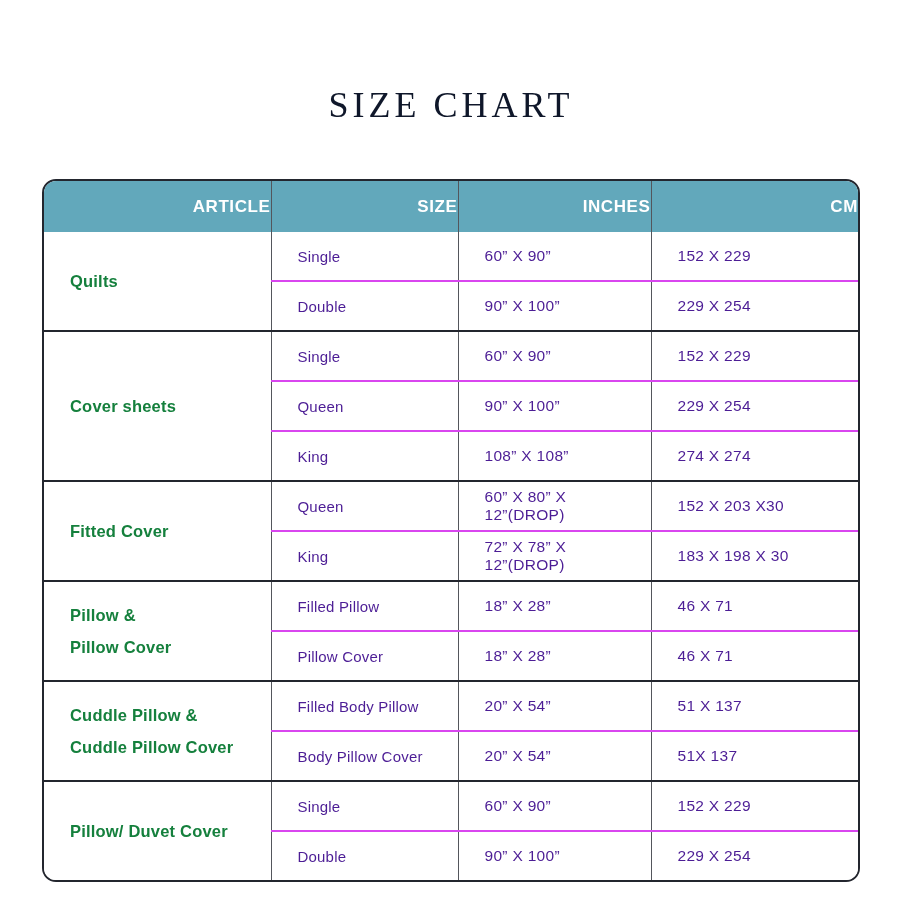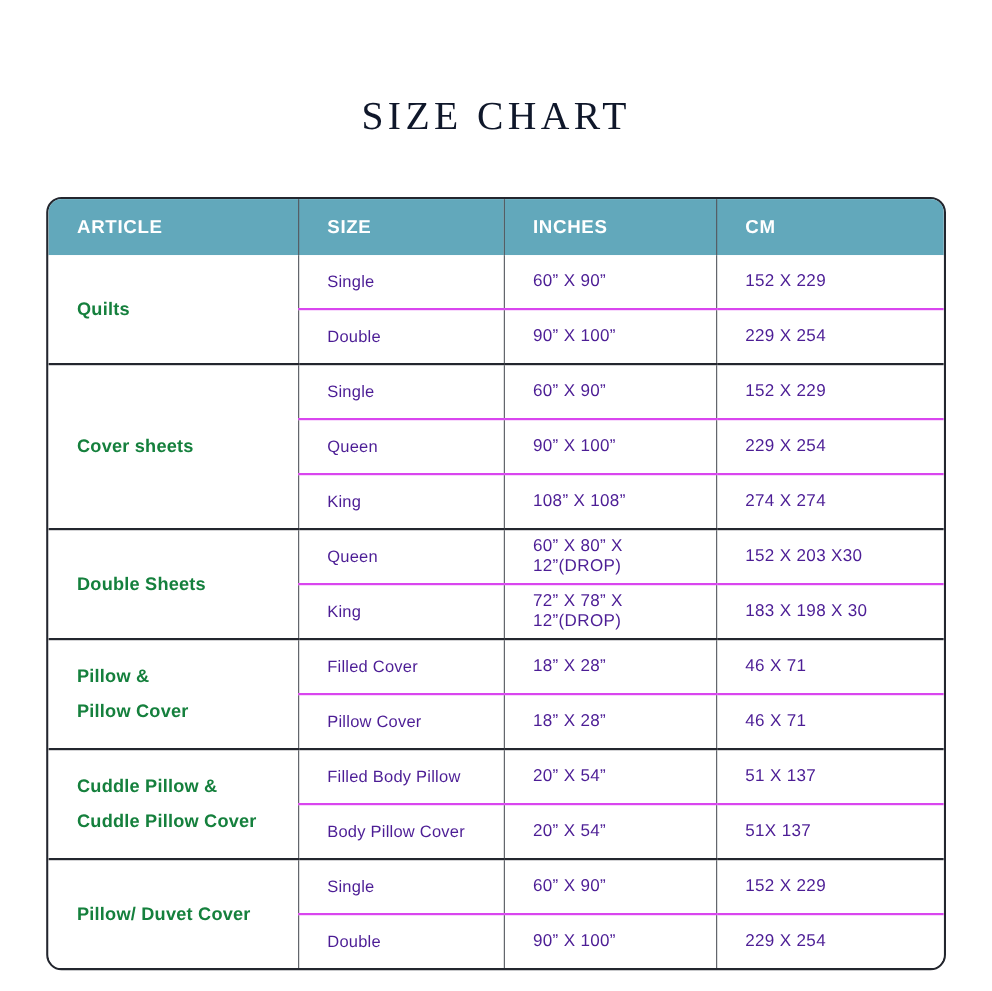--- a/index.html
+++ b/index.html
@@ -37,21 +37,21 @@
   col.c-size    { width: 187px; }
   col.c-inches  { width: 193px; }
   col.c-cm      { width: 207px; }
 
   th {
     background: #62a8bb;
     color: #ffffff;
     font-size: 17px;
     font-weight: bold;
     letter-spacing: 0.6px;
-    text-align: left;
+    text-align: right;
     height: 51px;
     padding: 0 0 0 26px;
     vertical-align: middle;
   }
   td {
     height: 48px;
     vertical-align: middle;
     font-size: 15.5px;
     color: #4c1d95;
     letter-spacing: 0.3px;
@@ -123,37 +123,37 @@
           <td class="inches-cell">90” X 100”</td>
           <td class="cm-cell">229 X 254</td>
         </tr>
         <tr class="subrow">
           <td class="size-cell">King</td>
           <td class="inches-cell">108” X 108”</td>
           <td class="cm-cell">274 X 274</td>
         </tr>
         <tr class="group-start">
           <td class="article-cell" rowspan="2">
-            <div class="article-line">Double Sheets</div>
+            <div class="article-line">Fitted Cover</div>
           </td>
           <td class="size-cell">Queen</td>
           <td class="inches-cell">60” X 80” X 12”(DROP)</td>
           <td class="cm-cell">152 X 203 X30</td>
         </tr>
         <tr class="subrow">
           <td class="size-cell">King</td>
           <td class="inches-cell">72” X 78” X 12”(DROP)</td>
           <td class="cm-cell">183 X 198 X 30</td>
         </tr>
         <tr class="group-start">
           <td class="article-cell" rowspan="2">
             <div class="article-line">Pillow &amp;</div>
             <div class="article-line">Pillow Cover</div>
           </td>
-          <td class="size-cell">Filled Cover</td>
+          <td class="size-cell">Filled Pillow</td>
           <td class="inches-cell">18” X 28”</td>
           <td class="cm-cell">46 X 71</td>
         </tr>
         <tr class="subrow">
           <td class="size-cell">Pillow Cover</td>
           <td class="inches-cell">18” X 28”</td>
           <td class="cm-cell">46 X 71</td>
         </tr>
         <tr class="group-start">
           <td class="article-cell" rowspan="2">

